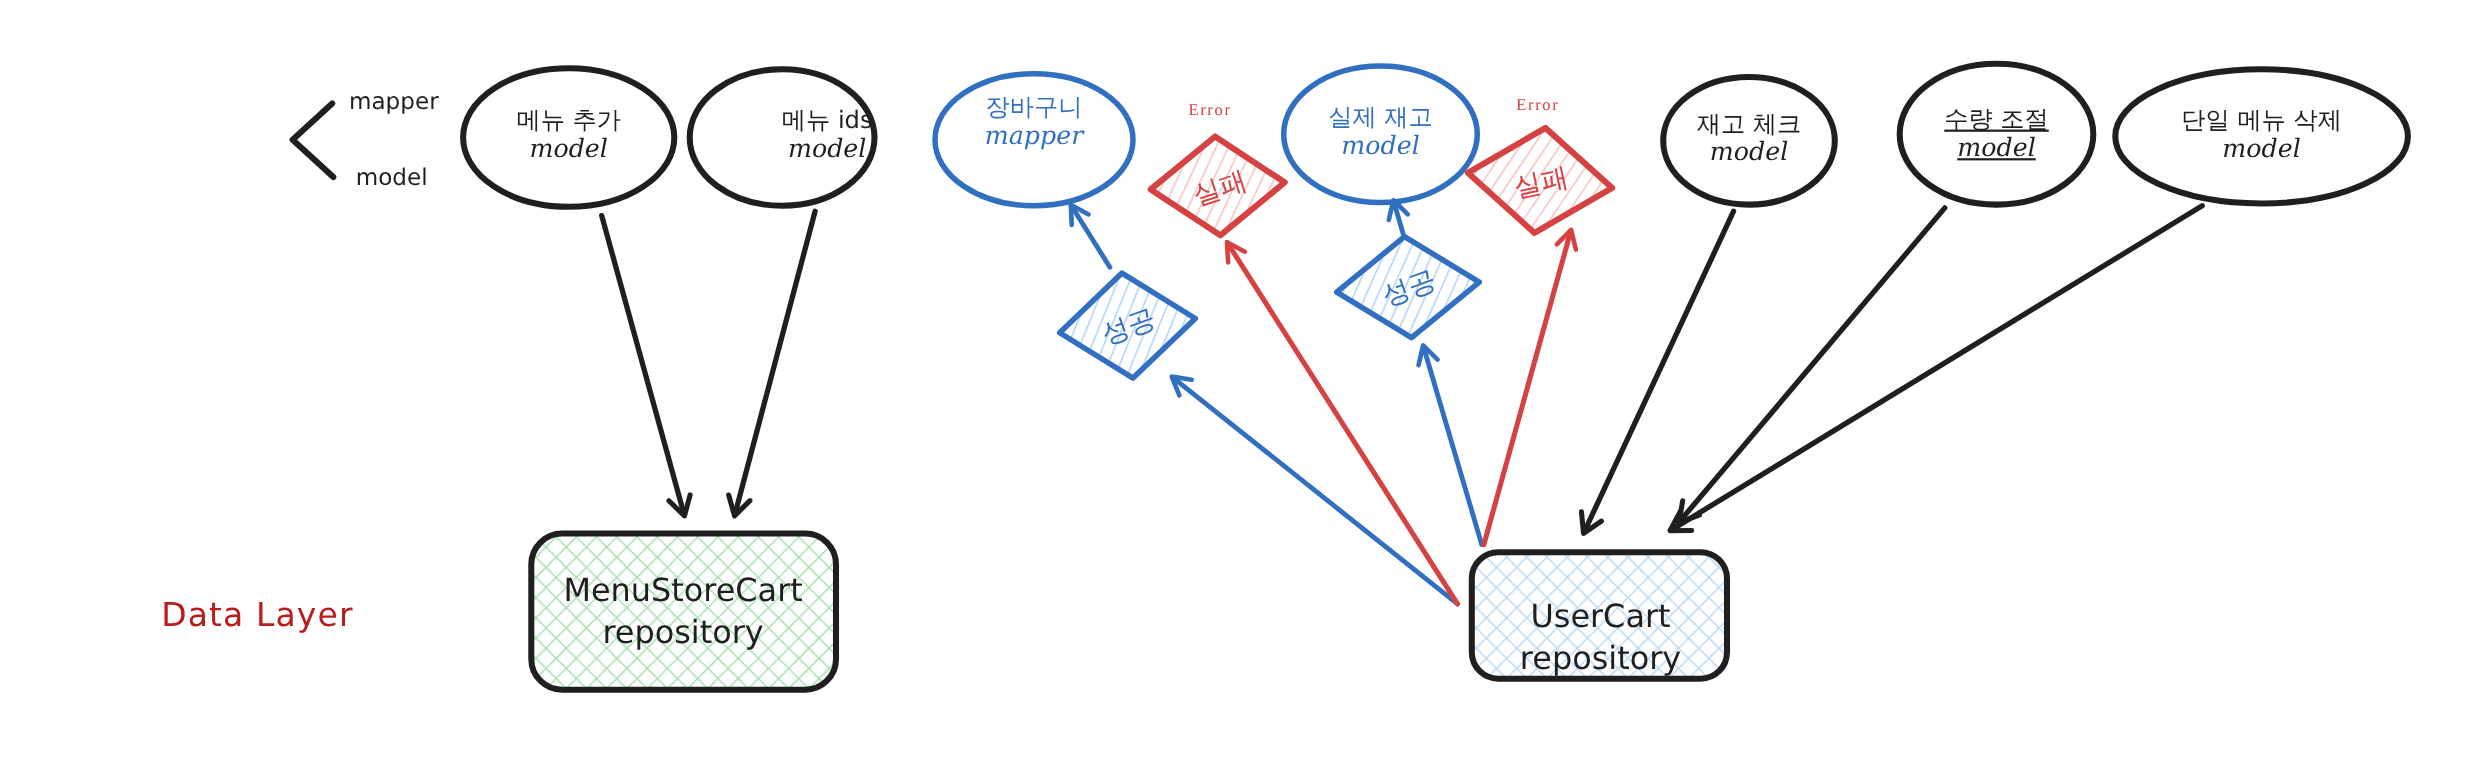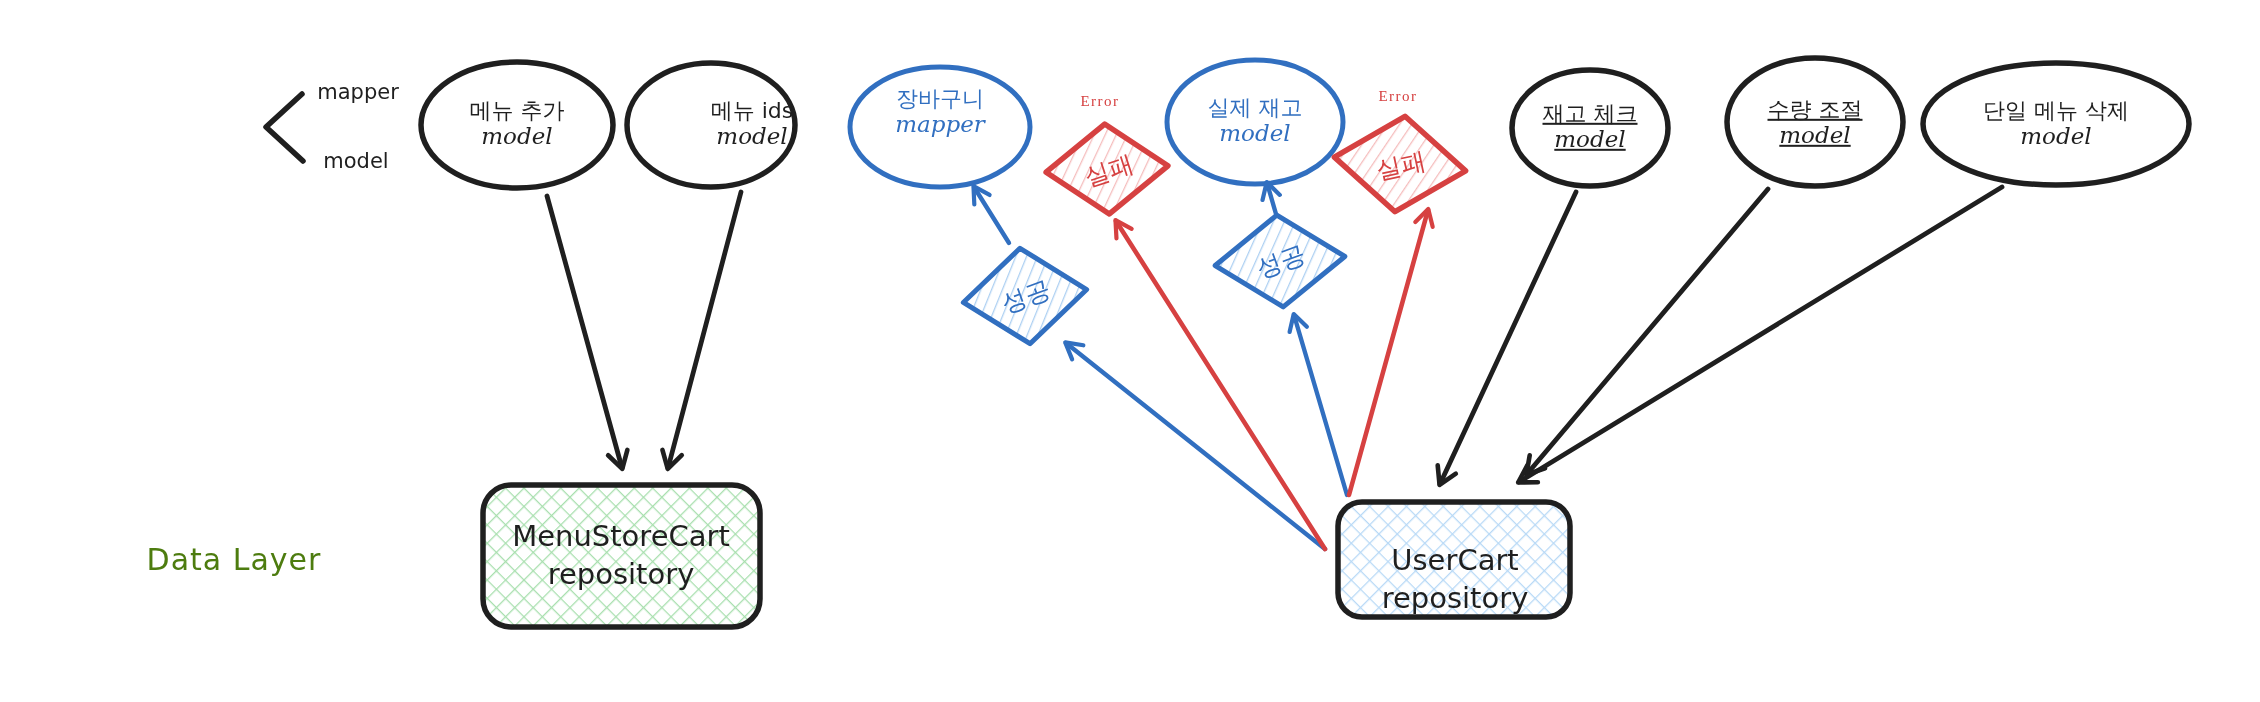--- a/index.html
+++ b/index.html
@@ -13,21 +13,21 @@
   }
   #shapes{position:absolute;left:0;top:0;width:2260px;height:702px;}
   .txt{
     position:absolute;
     transform:translate(-50%,-50%);
     text-align:center;
     white-space:nowrap;
     line-height:1.12;
   }
   .layer-label{font-size:30px;letter-spacing:1px;}
-  .green{color:#4d7c0f;}
+  .green{color:#b91c1c;}
   .blue{color:#316fc0;}
   .red{color:#d64141;}
   .black{color:#1f1f1f;}
   .branch-label{font-size:21px;}
   .node-line1{font-size:22px;}
   .node-line2{font-style:italic;font-family:"DejaVu Serif", serif;font-size:23px;}
   .error-label{font-size:15px;letter-spacing:1.5px;font-family:Liberation Serif, serif;}
   .diamond-label{font-size:25px;}
   .repo-label{font-size:29px;line-height:1.3;}
   .rot-m20{transform:translate(-50%,-50%) rotate(-20deg);}
@@ -117,21 +117,21 @@
     <div class="node-line2">model</div>
   </div>
   <div class="txt blue" style="left:940px;top:112px;">
     <div class="node-line1">장바구니</div>
     <div class="node-line2">mapper</div>
   </div>
   <div class="txt blue" style="left:1255px;top:121px;">
     <div class="node-line1">실제 재고</div>
     <div class="node-line2">model</div>
   </div>
-  <div class="txt black" style="left:1590px;top:127px;text-decoration:underline;">
+  <div class="txt black" style="left:1590px;top:127px;">
     <div class="node-line1">재고 체크</div>
     <div class="node-line2">model</div>
   </div>
   <div class="txt black" style="left:1815px;top:123px;text-decoration:underline;">
     <div class="node-line1">수량 조절</div>
     <div class="node-line2">model</div>
   </div>
   <div class="txt black" style="left:2056px;top:124px;text-align:center;">
     <div class="node-line1">단일 메뉴 삭제</div>
     <div class="node-line2">model</div>

